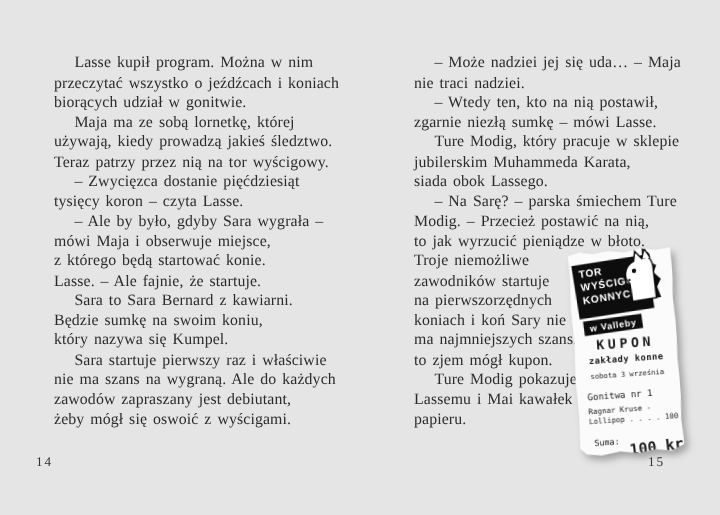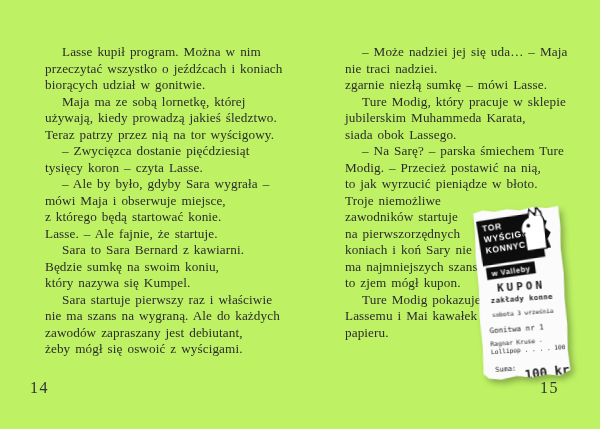--- a/index.html
+++ b/index.html
@@ -1,28 +1,28 @@
 <!DOCTYPE html>
 <html><head>
 <meta charset="utf-8">
 <style>
   html,body { margin:0; padding:0; background:#ffffff; }
   .spread {
-    position:relative; width:600px; height:429px; background:#bef264;
+    position:relative; width:600px; height:429px; background:#e5e5e5;
     font-family:"Liberation Serif","DejaVu Serif",serif; color:#2b2b2b; overflow:hidden;
   }
   .text-col { position:absolute; top:44px; }
   .col-left  { left:45px;  width:252px; }
   .col-right { left:345px; width:218px; }
   .text-line {
     height:16.5px; line-height:16.5px; font-size:13.2px;
     white-space:nowrap; letter-spacing:0.1px; word-spacing:1.5px;
   }
   .text-line.indent { padding-left:17px; }
-  .page-number { position:absolute; top:379px; font-size:16px; letter-spacing:1.5px; color:#333; }
+  .page-number { position:absolute; top:379px; font-size:11px; letter-spacing:1.5px; color:#333; }
   .pn-left  { left:30px; }
   .pn-right { left:540px; }
 
   
   .coupon-wrap {
     position:absolute; left:478px; top:208px;
     transform:rotate(-4deg);
     filter:drop-shadow(3px 4px 3px rgba(0,0,0,0.30));
   }
   .coupon-paper {
@@ -89,20 +89,21 @@
       <div class="text-line indent">Sara startuje pierwszy raz i właściwie</div>
       <div class="text-line">nie ma szans na wygraną. Ale do każdych</div>
       <div class="text-line">zawodów zapraszany jest debiutant,</div>
       <div class="text-line">żeby mógł się oswoić z wyścigami.</div>
     </div>
 
   <div class="text-col col-right">
 
   <div class="text-line indent">– Może nadziei jej się uda… – Maja</div>
       <div class="text-line">nie traci nadziei.</div>
+      <div class="text-line indent">– Wtedy ten, kto na nią postawił,</div>
       <div class="text-line">zgarnie niezłą sumkę – mówi Lasse.</div>
       <div class="text-line indent">Ture Modig, który pracuje w sklepie</div>
       <div class="text-line">jubilerskim Muhammeda Karata,</div>
       <div class="text-line">siada obok Lassego.</div>
       <div class="text-line indent">– Na Sarę? – parska śmiechem Ture</div>
       <div class="text-line">Modig. – Przecież postawić na nią,</div>
       <div class="text-line">to jak wyrzucić pieniądze w błoto.</div>
       <div class="text-line">Troje niemożliwe</div>
       <div class="text-line">zawodników startuje</div>
       <div class="text-line">na pierwszorzędnych</div>

